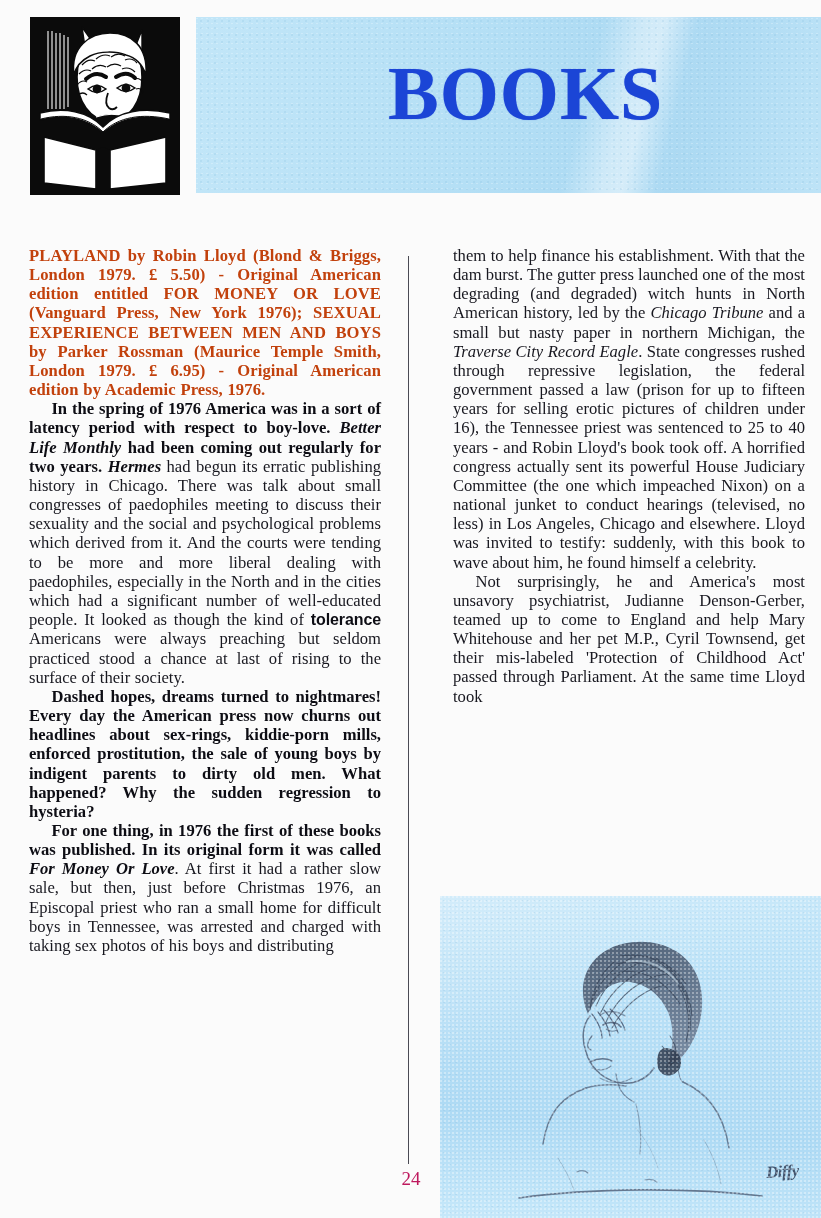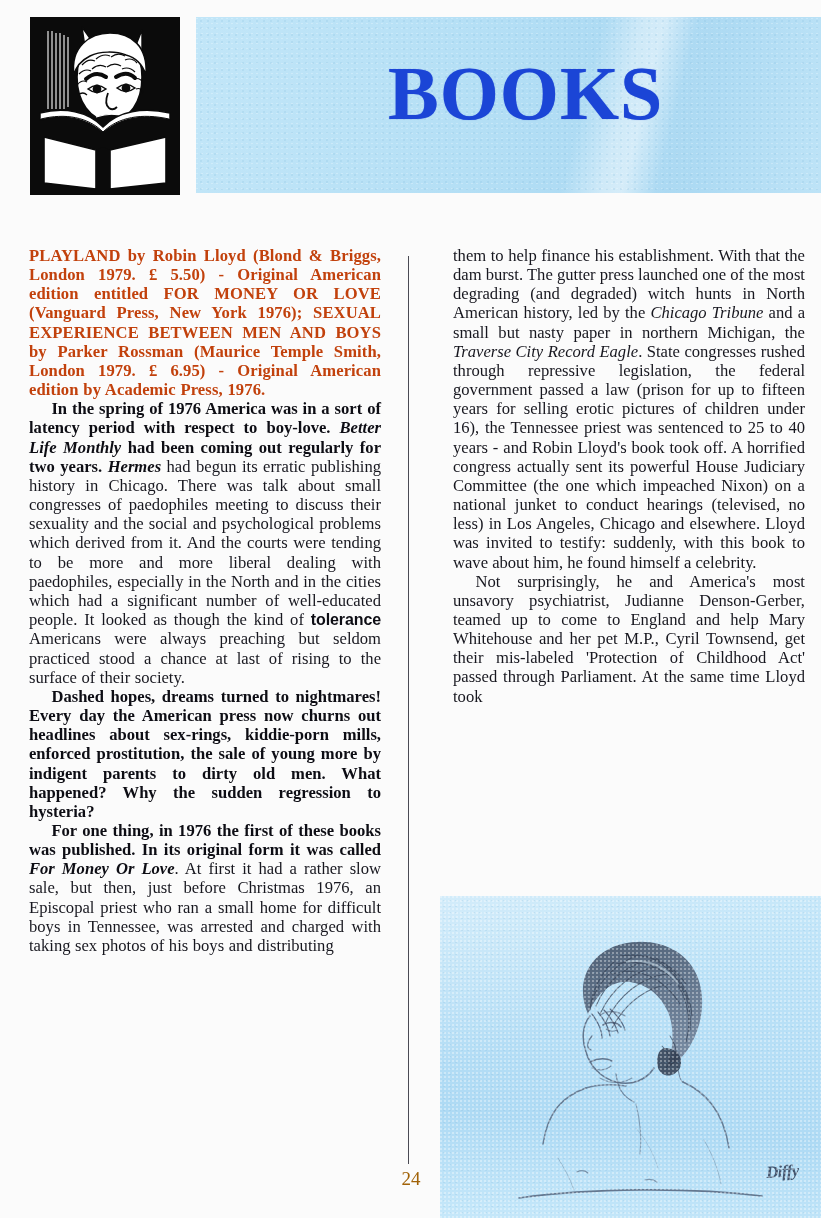--- a/index.html
+++ b/index.html
@@ -126,21 +126,21 @@
     letter-spacing: -.1px;
   }
 
   
   #folio {
     position: absolute;
     left: 391px; top: 1168px;
     width: 40px;
     text-align: center;
     font-size: 19px;
-    color: #a16207;
+    color: #be185d;
   }
 
   
   #illustration {
     position: absolute;
     left: 440px; top: 896px;
     width: 381px; height: 322px;
     background:
       linear-gradient(160deg, rgba(255,255,255,.30) 0%, rgba(255,255,255,0) 38%),
       linear-gradient(185deg, #c3e6f9 0%, #b7dff6 40%, #aedaf4 70%, #c6e8fa 100%);
@@ -242,21 +242,21 @@
 <div id="article">
 
   <div id="col-rule"></div>
 
   <div id="col-left" class="column">
 
     <p class="headnote">PLAYLAND by Robin Lloyd (Blond &amp; Briggs, London 1979. £ 5.50) - Original American edition entitled FOR MONEY OR LOVE (Vanguard Press, New York 1976); SEXUAL EXPERIENCE BETWEEN MEN AND BOYS by Parker Rossman (Maurice Temple Smith, London 1979. £ 6.95) - Original American edition by Academic Press, 1976.</p>
 
     <p class="heavy indent"><span>In the spring of 1976 America was in a sort of latency period with respect to boy-love. </span><i class="ital">Better Life Monthly</i><span> had been coming out regularly for two years. </span><i class="ital">Hermes</i><span class="light"> had begun its erratic publishing history in Chicago. There was talk about small congresses of paedophiles meeting to discuss their sexuality and the social and psychological problems which derived from it. And the courts were tending to be more and more liberal dealing with paedophiles, especially in the North and in the cities which had a significant number of well-educated people. It looked as though the kind of </span><span class="sans-word">tolerance</span><span class="light"> Americans were always preaching but seldom practiced stood a chance at last of rising to the surface of their society.</span></p>
 
-    <p class="heavy indent">Dashed hopes, dreams turned to nightmares! Every day the American press now churns out headlines about sex-rings, kiddie-porn mills, enforced prostitution, the sale of young more by indigent parents to dirty old men. What happened? Why the sudden regression to hysteria?</p>
+    <p class="heavy indent">Dashed hopes, dreams turned to nightmares! Every day the American press now churns out headlines about sex-rings, kiddie-porn mills, enforced prostitution, the sale of young boys by indigent parents to dirty old men. What happened? Why the sudden regression to hysteria?</p>
 
     <p class="heavy indent"><span>For one thing, in 1976 the first of these books was published. In its original form it was called </span><i class="ital">For Money Or Love</i><span class="light">. At first it had a rather slow sale, but then, just before Christmas 1976, an Episcopal priest who ran a small home for difficult boys in Tennessee, was arrested and charged with taking sex photos of his boys and distributing</span></p>
   </div>
 
   <div id="col-right" class="column">
 
     <p class="light"><span>them to help finance his establishment. With that the dam burst. The gutter press launched one of the most degrading (and degraded) witch hunts in North American history, led by the </span><i class="ital">Chicago Tribune</i><span> and a small but nasty paper in northern Michigan, the </span><i class="ital">Traverse City Record Eagle</i><span>. State congresses rushed through repressive legislation, the federal government passed a law (prison for up to fifteen years for selling erotic pictures of children under 16), the Tennessee priest was sentenced to 25 to 40 years - and Robin Lloyd's book took off. A horrified congress actually sent its powerful House Judiciary Committee (the one which impeached Nixon) on a national junket to conduct hearings (televised, no less) in Los Angeles, Chicago and elsewhere. Lloyd was invited to testify: suddenly, with this book to wave about him, he found himself a celebrity.</span></p>
 
     <p class="light indent">Not surprisingly, he and America's most unsavory psychiatrist, Judianne Denson-Gerber, teamed up to come to England and help Mary Whitehouse and her pet M.P., Cyril Townsend, get their mis-labeled 'Protection of Childhood Act' passed through Parliament. At the same time Lloyd took</p>
   </div>

